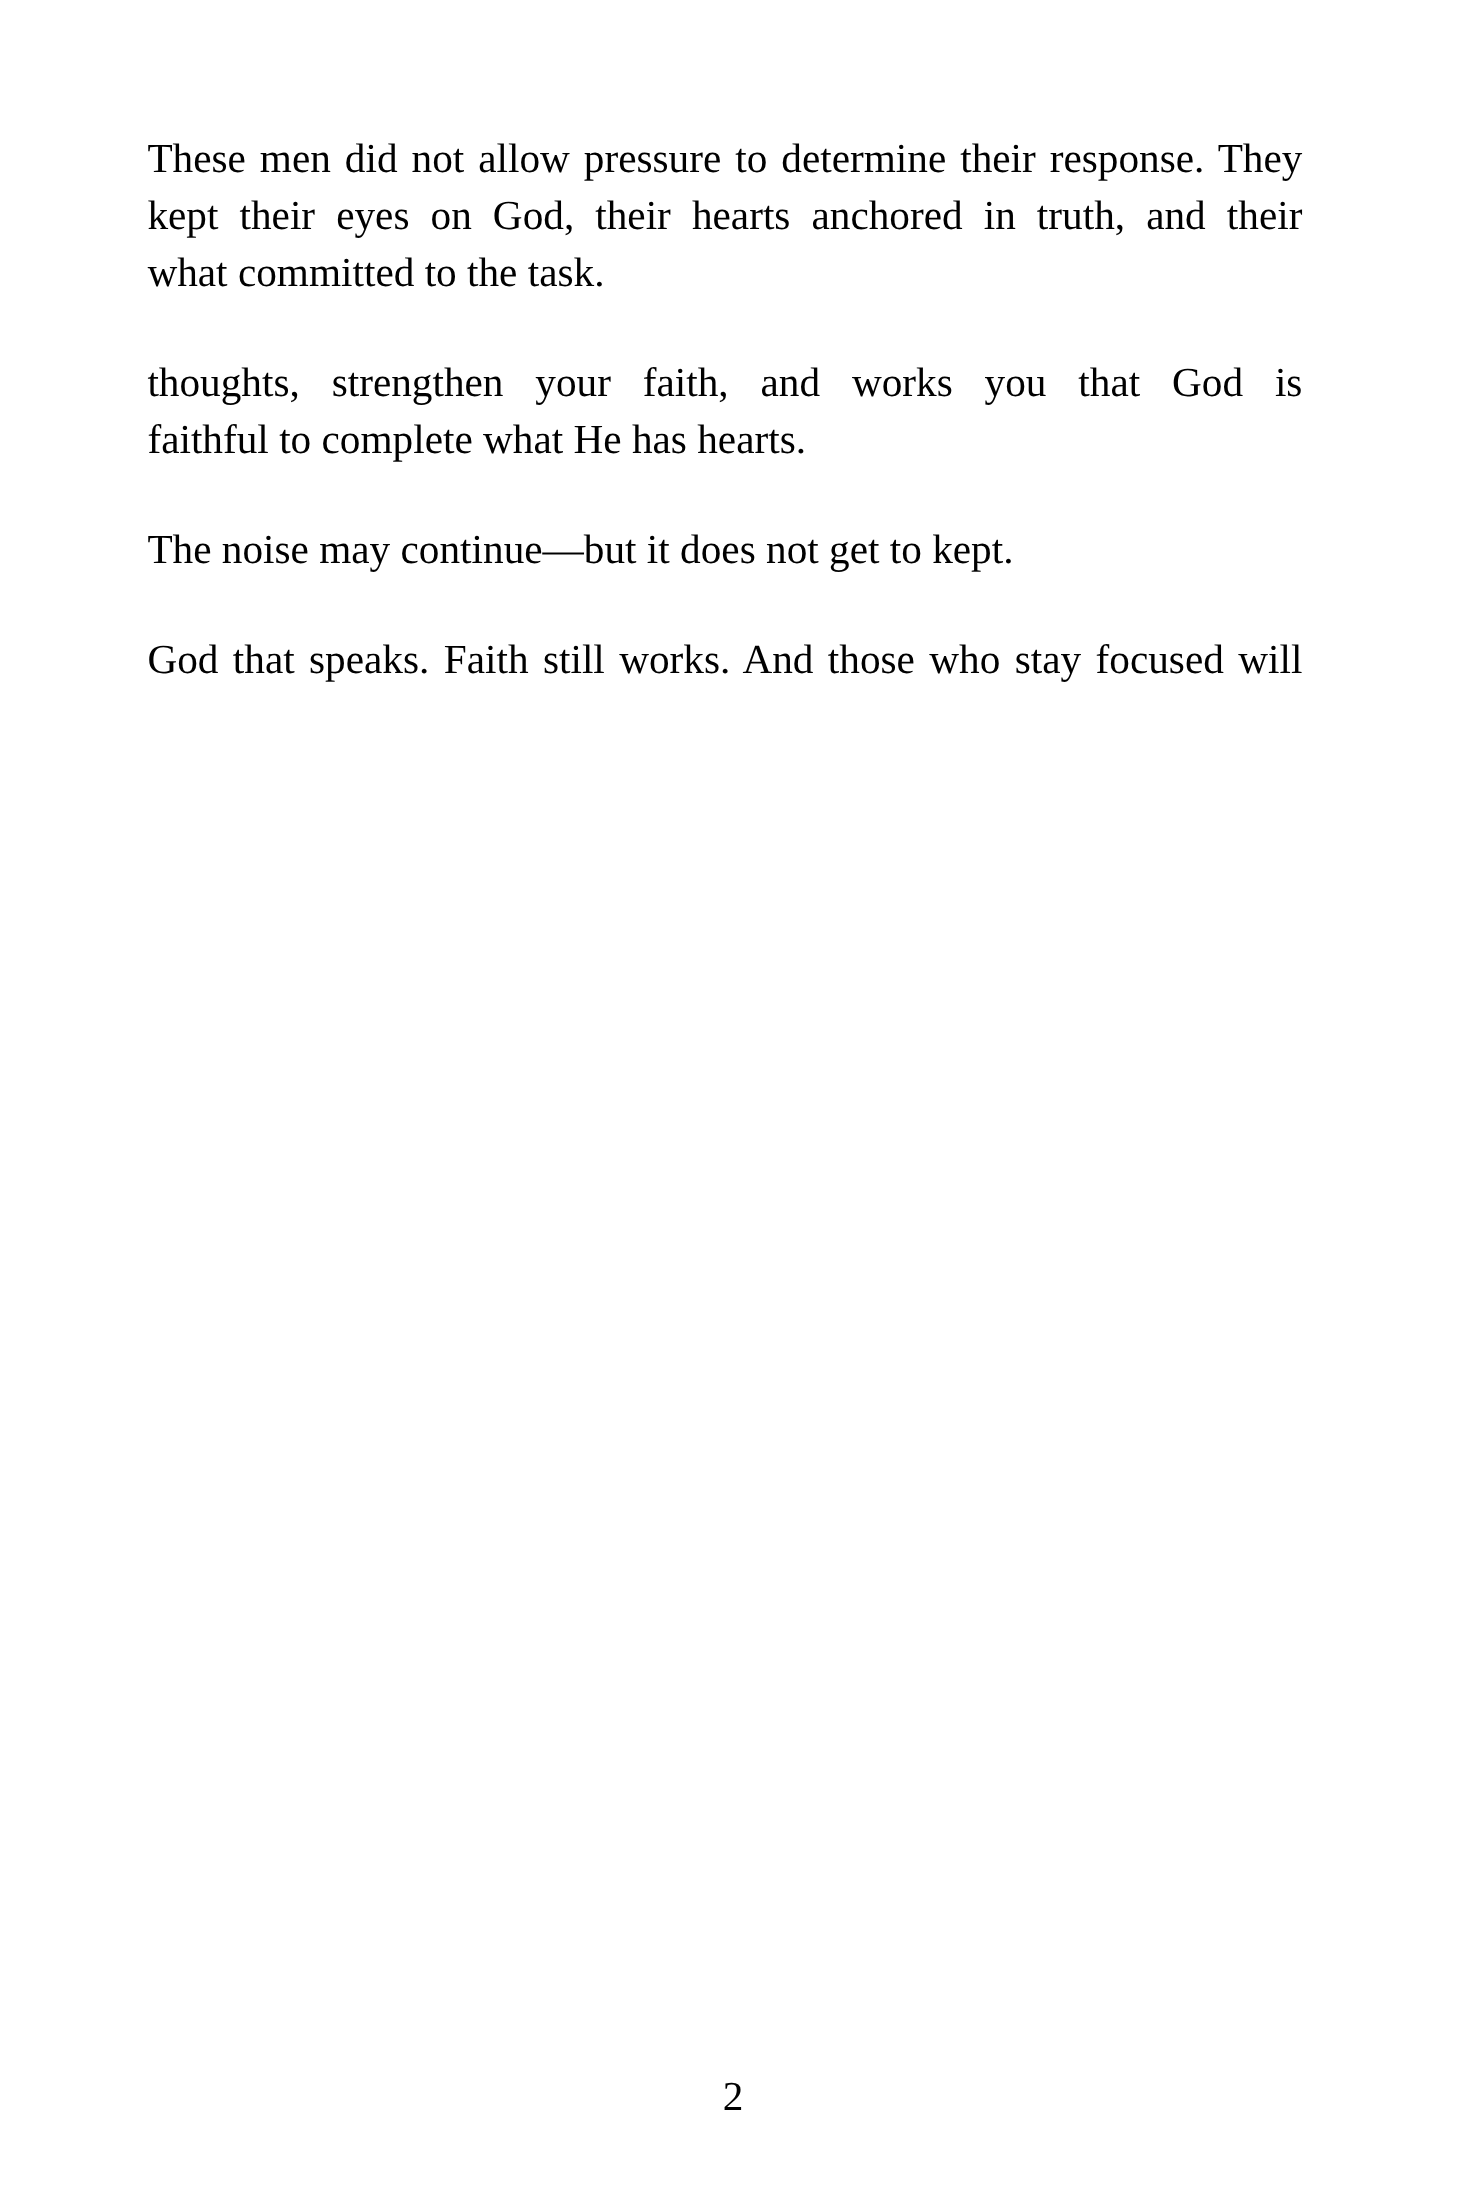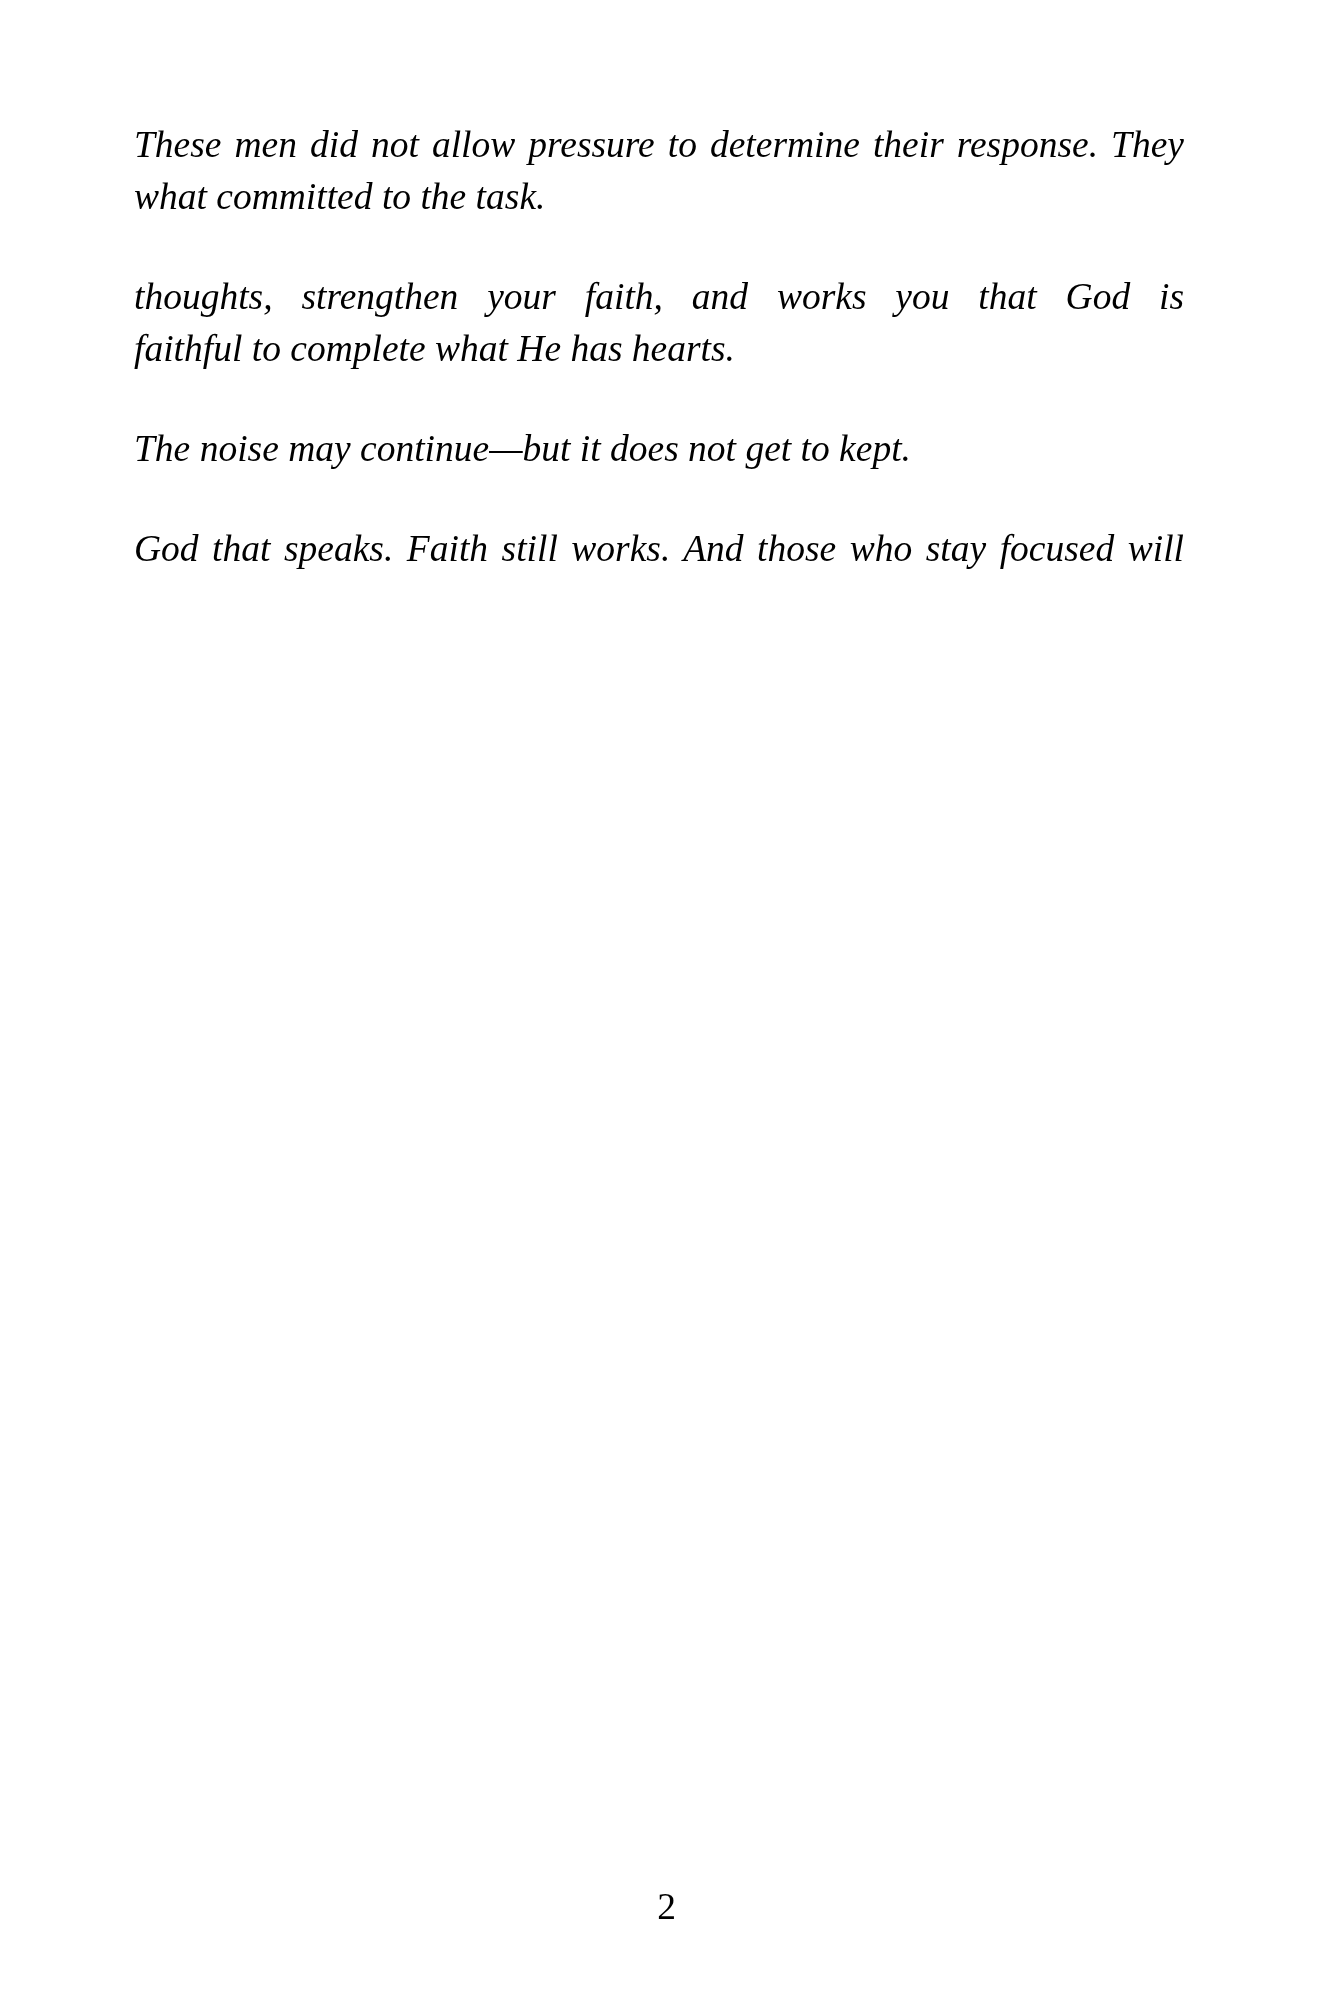--- a/index.html
+++ b/index.html
@@ -27,21 +27,20 @@
     position: absolute;
     left: 134px;
     top: 119px;
     width: 1062px;
     font-size: 37.5px;
     line-height: 52px;
   }
   .para {
     margin: 0 12px 48px 0;
     padding: 0;
-    font-style: italic;
   }
   
   .line {
     text-align: justify;
     height: 52px;
     overflow: hidden;
   }
   .line::after {
     content: "";
     display: inline-block;
@@ -65,20 +64,21 @@
   }
 </style>
 </head>
 <body>
 
 <div class="page">
   <div class="text-block">
 
     <div class="para">
       <div class="line">These men did not allow pressure to determine their response. They</div>
+      <div class="line">kept their eyes on God, their hearts anchored in truth, and their</div>
       <div class="line last">what committed to the task.</div>
     </div>
 
     <div class="para">
       <div class="line">thoughts, strengthen your faith, and works you that God is</div>
       <div class="line last">faithful to complete what He has hearts.</div>
     </div>
 
     <div class="para">
       <div class="line last">The noise may continue—but it does not get to kept.</div>

